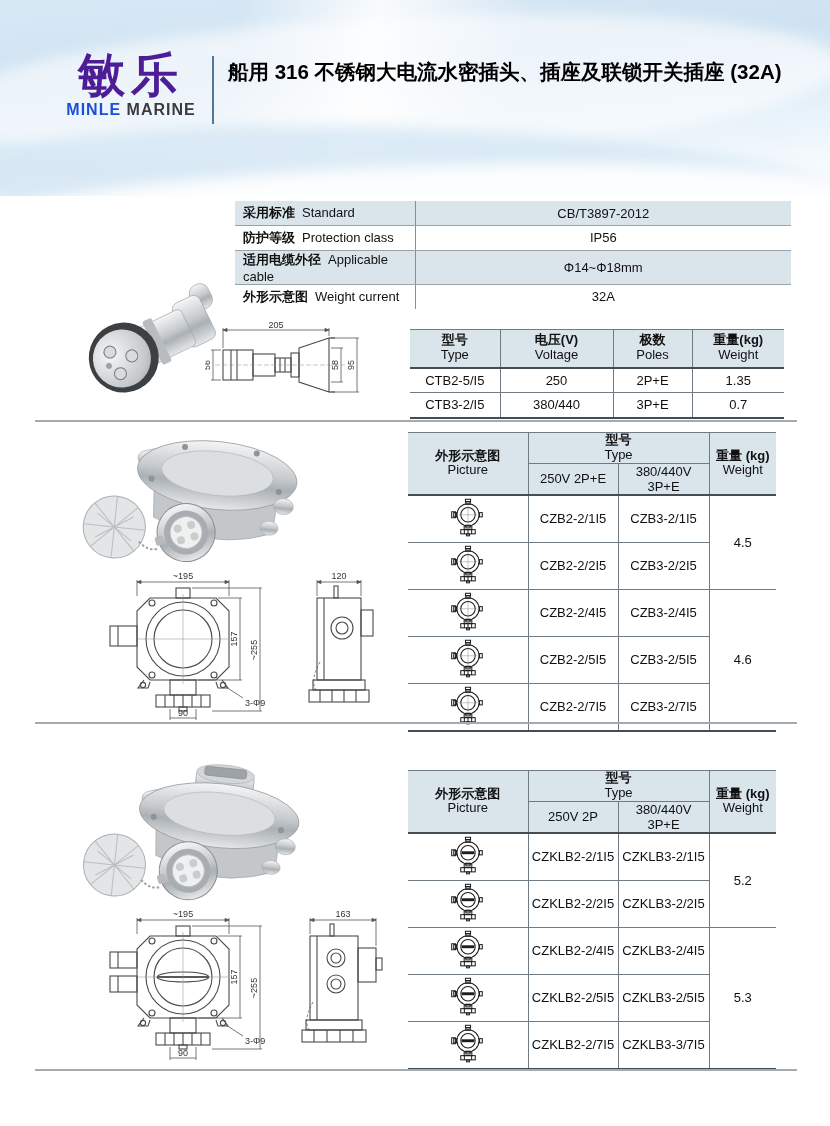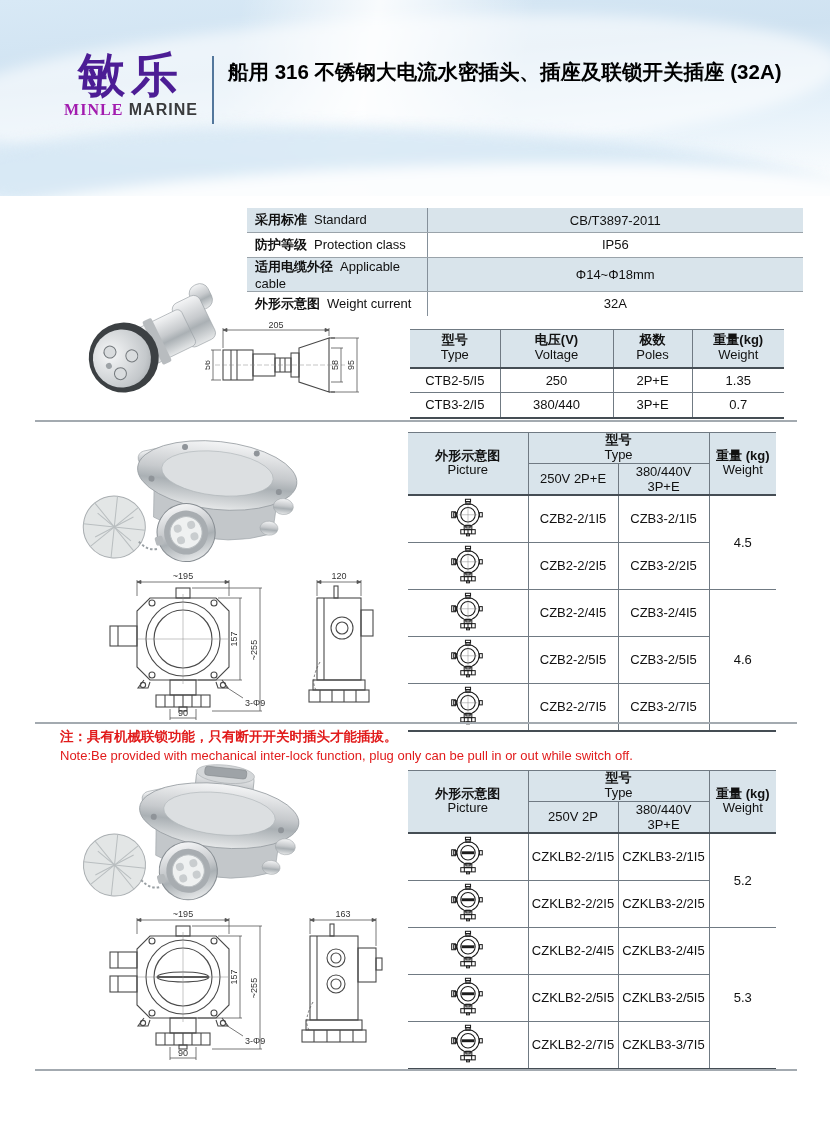--- a/index.html
+++ b/index.html
@@ -15,35 +15,35 @@
   }
   .wave { position:absolute; background:rgba(255,255,255,.6); border-radius:50%; filter:blur(7px); }
   .wave.w1 { width:900px; height:140px; left:-60px; top:18px; transform:rotate(-3deg); }
   .wave.w2 { width:900px; height:120px; left:-40px; top:128px; transform:rotate(2deg); background:rgba(214,232,245,.85); }
   .wave.w3 { width:900px; height:90px; left:-30px; top:166px; transform:rotate(-2deg); background:rgba(255,255,255,.9); }
 
   
   .logo { position:absolute; left:56px; top:50px; width:150px; text-align:center; }
   .logo-cn { font-size:47px; font-weight:700; color:#4c1d95; letter-spacing:6px; line-height:1.05; }
   .logo-en { font-size:16px; font-weight:700; letter-spacing:1px; margin-top:2px; }
-  .logo-en .en1 { color:#a21caf;font-family:Liberation Serif, serif; }
+  .logo-en .en1 { color:#1d4ed8; }
   .logo-en .en2 { color:#3a3b3d; }
   .vdivider { position:absolute; left:212px; top:56px; width:2px; height:68px; background:#53779c; }
   .title-cn { position:absolute; left:228px; top:58px; width:590px; font-size:20.5px; font-weight:700; color:#000; }
   .title-en { position:absolute; left:228px; top:90px; width:600px; font-size:16.5px; font-weight:400; color:#1c1c1c; }
 
   
   table { border-collapse:collapse; table-layout:fixed; font-size:13px; color:#111; }
   th,td { text-align:center; vertical-align:middle; font-weight:400; }
   .cn { font-weight:700; }
   .hdr2 .cn { display:block; line-height:1.15; }
   .hdr2 .en { display:block; line-height:1.15; }
 
   
-  .spec { position:absolute; left:235px; top:208px; width:556px;margin-left:12px; }
+  .spec { position:absolute; left:235px; top:201px; width:556px; }
   .spec td { height:24.5px; border-bottom:1px solid #9aa3aa; }
   .spec tr:last-child td { border-bottom:none; }
   .spec tr:nth-child(odd) td { background:#d9e4eb; }
   .spec td.lbl { text-align:left; padding-left:8px; border-right:1px solid #85909a; width:180px; }
   .spec td.lbl .en { margin-left:7px; }
 
   
   .t2 { position:absolute; left:410px; top:329px; width:374px; border-top:1px solid #707a83; border-bottom:2px solid #454d54; }
   .t2 th, .t2 td { border:1px solid #707a83; }
   .t2 tr > *:first-child { border-left:none; }
@@ -158,21 +158,21 @@
     <div class="logo-cn">敏乐</div>
     <div class="logo-en"><span class="en1">MINLE</span><span class="en2"> MARINE</span></div>
   </div>
   <div class="vdivider"></div>
   <div class="title-cn">船用 316 不锈钢大电流水密插头、插座及联锁开关插座 (32A)</div>
 
   <table class="spec">
     <tbody>
         <tr>
       <td class="lbl"><span class="cn">采用标准</span><span class="en">Standard</span></td>
-      <td>CB/T3897-2011</td>
+      <td>CB/T3897-2012</td>
     </tr>
     <tr>
       <td class="lbl"><span class="cn">防护等级</span><span class="en">Protection class</span></td>
       <td>IP56</td>
     </tr>
     <tr>
       <td class="lbl"><span class="cn">适用电缆外径</span><span class="en">Applicable cable</span></td>
       <td>Φ14~Φ18mm</td>
     </tr>
     <tr>
@@ -462,24 +462,20 @@
             </svg>
           </td>
         <td>CZB2-2/7I5</td>
         <td>CZB3-2/7I5</td>
       </tr>
     </tbody>
   </table>
 
   <div class="hr hr2"></div>
 
-  <div class="note">
-    <div class="n-cn">注：具有机械联锁功能，只有断开开关时插头才能插拔。</div>
-    <div class="n-en">Note:Be provided with mechanical inter-lock function, plug only can be pull in or out while switch off.</div>
-  </div>
 
   <svg class="ill lock-photo" viewBox="0 0 262 150">
     <g transform="rotate(6 130 76)">
       <rect x="118" y="10" width="58" height="34" rx="6" fill="url(#met)" stroke="#969ca1" stroke-width="0.7"></rect>
       <ellipse cx="147" cy="12" rx="29" ry="9" fill="#d4d7d9" stroke="#a6abaf" stroke-width="0.6"></ellipse>
       <rect x="126" y="6" width="42" height="9" rx="3" fill="#9ea3a7" stroke="#83888c" stroke-width="0.6"></rect>
       <rect x="66" y="34" width="34" height="15" rx="7" transform="rotate(-18 83 41)" fill="url(#met)" stroke="#9aa0a5" stroke-width="0.6"></rect>
       <path d="M82,56 L208,56 L206,104 Q162,122 120,112 L86,100 Z" fill="#c3c7ca" stroke="#9aa0a5" stroke-width="0.6"></path>
       <ellipse cx="145" cy="54" rx="80" ry="32" fill="url(#met)" stroke="#969ca1" stroke-width="0.8"></ellipse>
       <ellipse cx="145" cy="52" rx="56" ry="21" fill="#dcdfe1" stroke="#aeb3b7" stroke-width="0.6"></ellipse>

